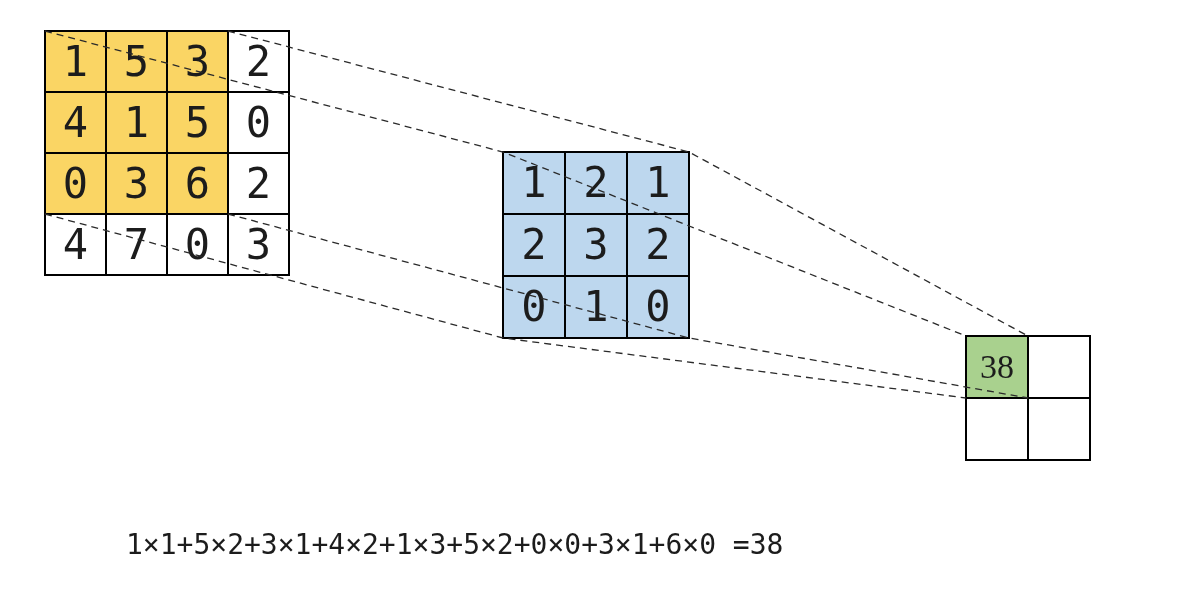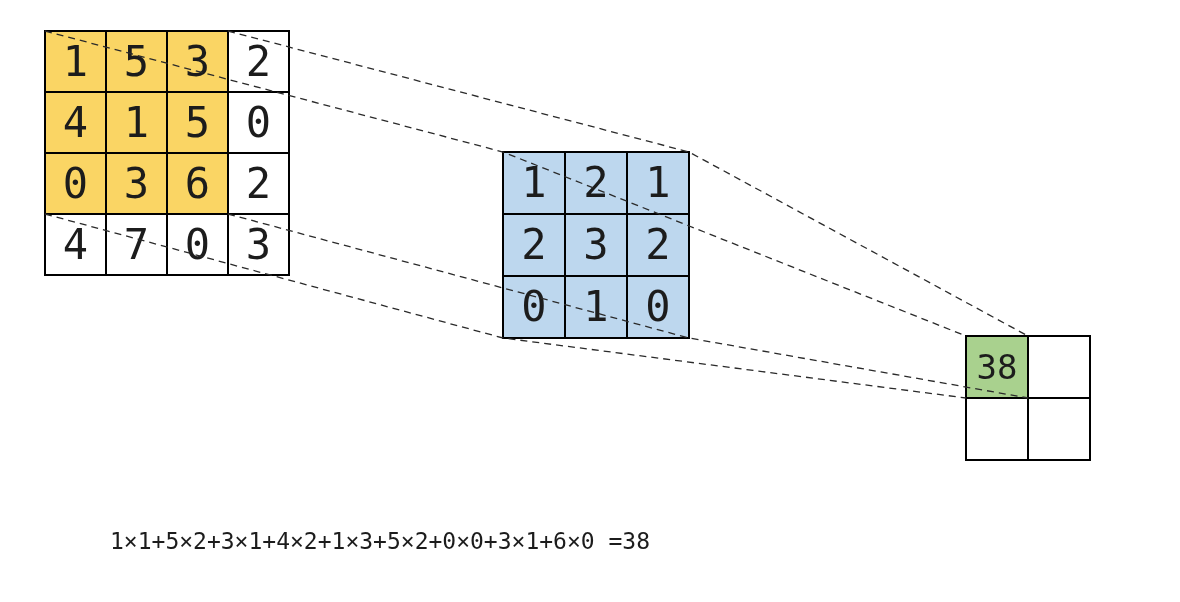--- a/index.html
+++ b/index.html
@@ -40,35 +40,35 @@
   .cell {
     border: 1px solid #000;
     display: flex;
     align-items: center;
     justify-content: center;
     font-size: 42px;
     line-height: 1;
     color: #1c1c1c;
     background: #ffffff;
   }
-  #output-grid .cell { font-size: 34px; }
+  #output-grid .cell { font-size: 34px; font-family: Liberation Serif, serif; }
   .cell.hl-input  { background: var(--hl-input,  #FAD564); }
   .cell.k-fill    { background: var(--k-fill,    #BDD7EE); }
   .cell.hl-output { background: var(--hl-output, #A9D18E); }
   #lines-svg {
     position: absolute;
     left: 0; top: 0;
     pointer-events: none;
     z-index: 5;
   }
   #formula {
     position: absolute;
-    left: 110px;
+    left: 126px;
     top: 528px;
-    font-size: 23px;
+    font-size: 28px;
     color: #1c1c1c;
     white-space: pre;
     letter-spacing: 0px;
     text-align: center;
   }
 </style>
 </head>
 <body>
 
 <div id="stage">

